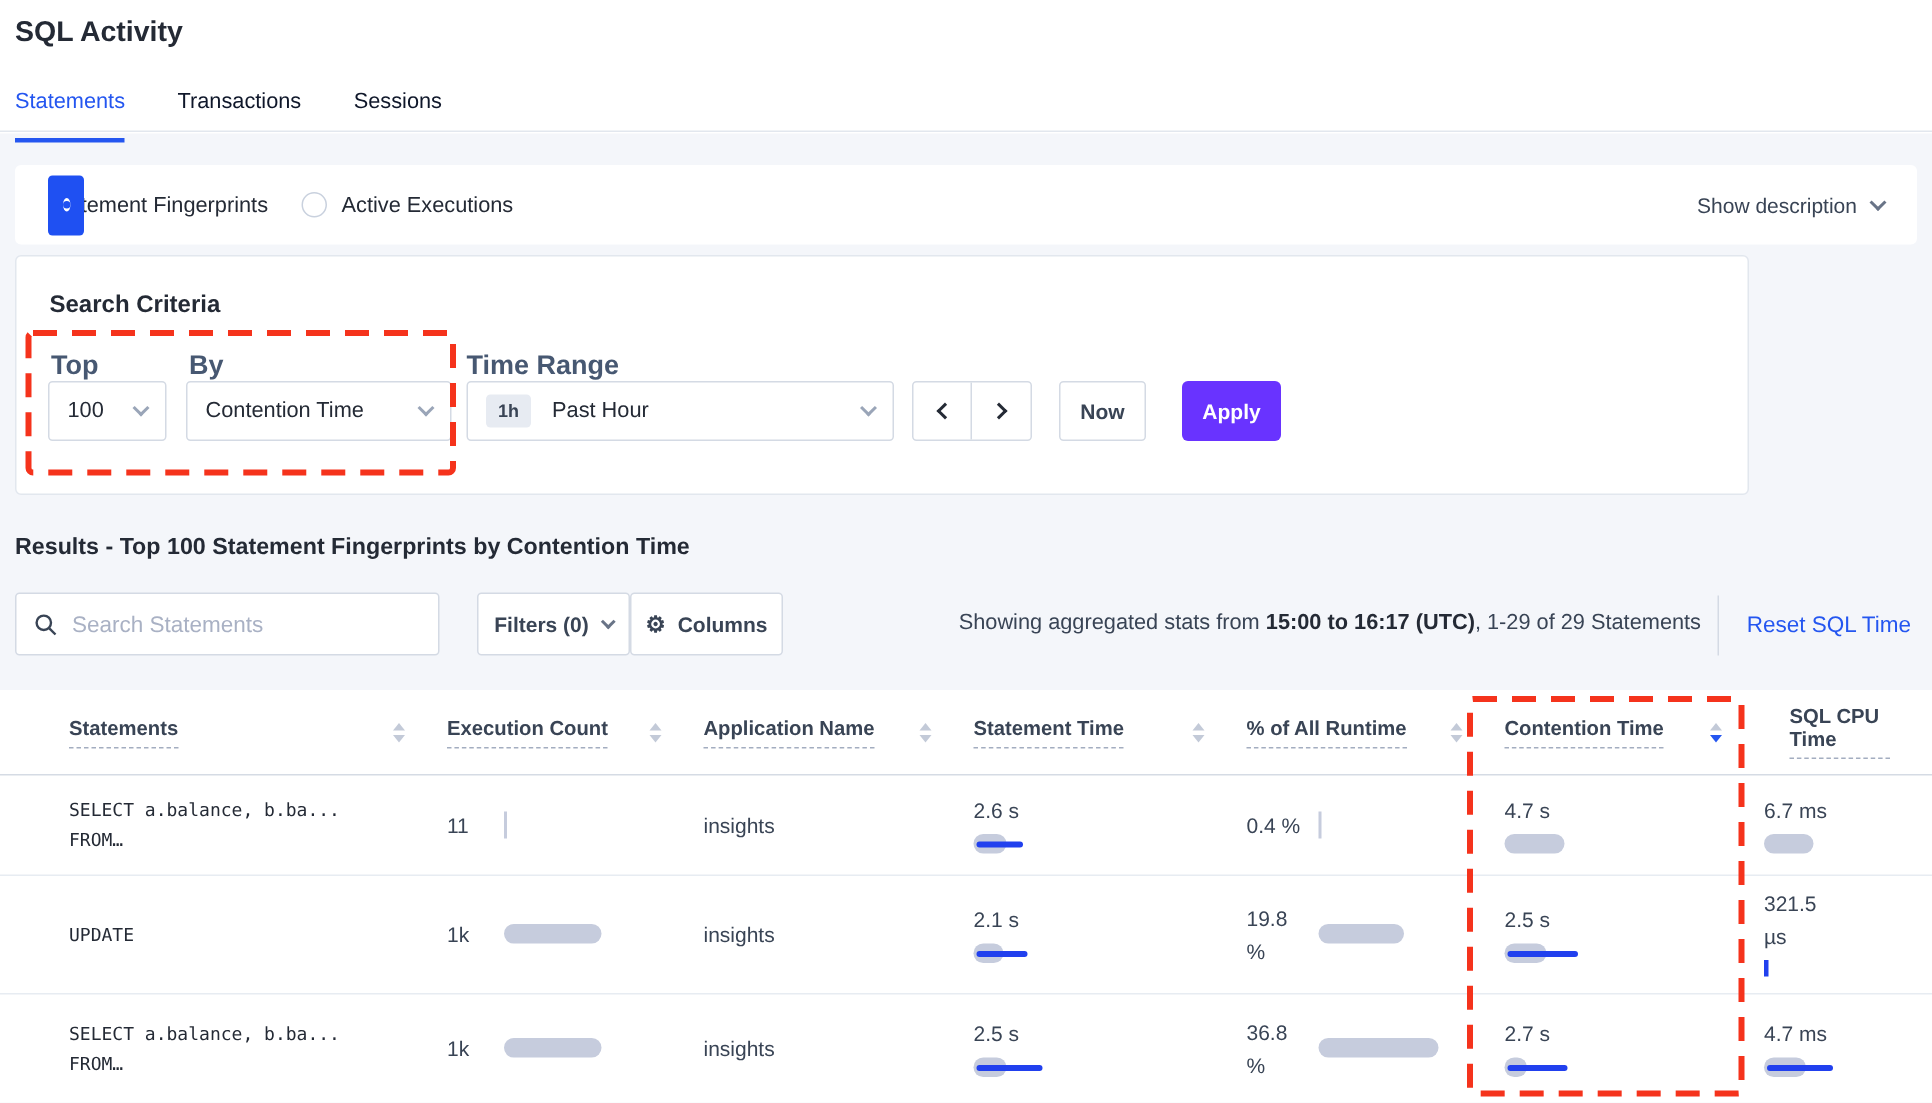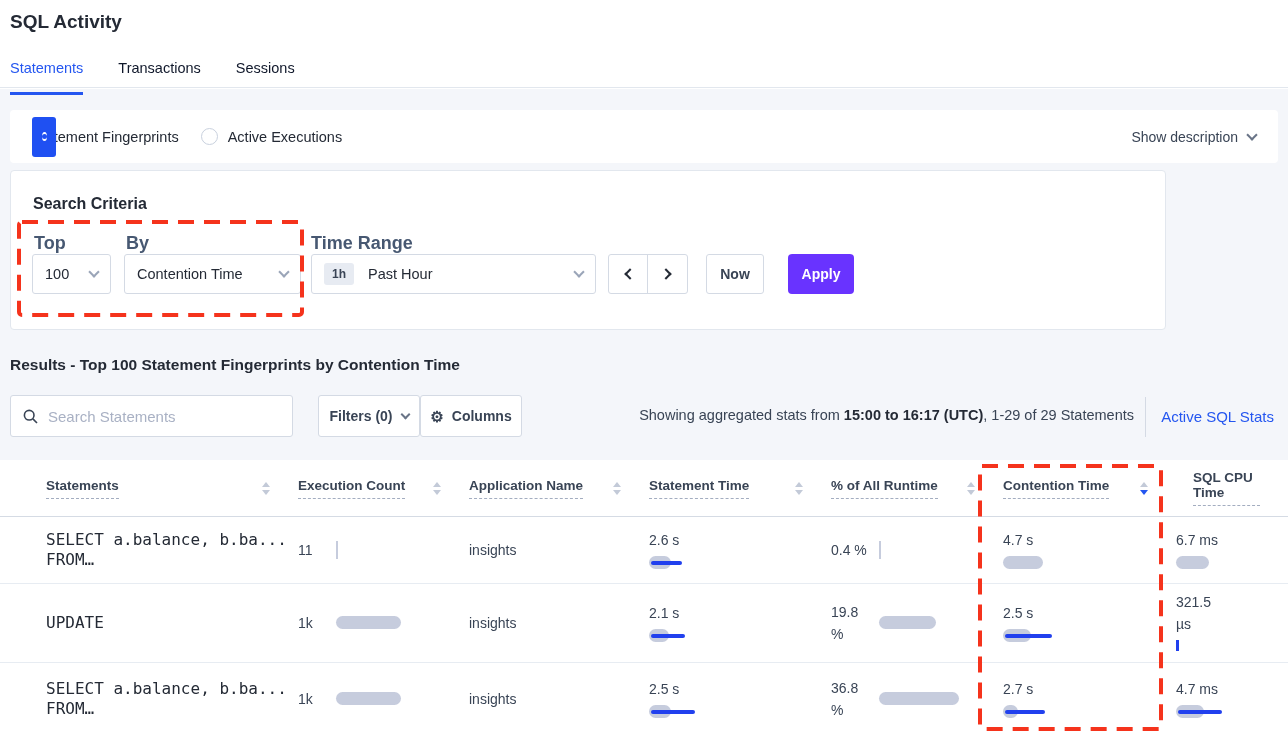--- a/index.html
+++ b/index.html
@@ -65,21 +65,21 @@
   .tr.head { height:57px; border-bottom:1px solid #d5dbe4; }
   .tr.body { border-bottom:1px solid #e7ecf2; }
   .tr.r1 { height:67px; } .tr.r2 { height:79px; } .tr.r3 { height:72px; border-bottom:none; }
   .th { display:flex; align-items:center; justify-content:space-between; padding-right:28px; }
   .th.last { justify-content:flex-start;margin-left:17px; }
   .th .lbl { font-size:13.5px; font-weight:bold; color:#394455; border-bottom:1px dashed #a3adc0; padding-bottom:5px; }
   .sort { display:flex; flex-direction:column; gap:3px; cursor:pointer; }
   .sort .up { width:0; height:0; border-left:4px solid transparent; border-right:4px solid transparent; border-bottom:5px solid #c3cad8; }
   .sort .dn { width:0; height:0; border-left:4px solid transparent; border-right:4px solid transparent; border-top:5px solid #c3cad8; }
   .sort.desc .dn { border-top-color:#2456f0; }
-  .stmt { font-family:"DejaVu Sans Mono", monospace; font-size:16px; color:#242a35; line-height:20px; cursor:pointer; }
+  .stmt { font-family:"DejaVu Sans Mono", monospace; font-size:12px; color:#242a35; line-height:20px; cursor:pointer; }
   .cell-plain { font-size:14px; color:#394455; }
   .cell-h { display:flex; align-items:center; }
   .cell-h .num { width:38px; font-size:14px; color:#394455; flex-shrink:0; }
   .cell-h .txt { width:48px; font-size:14px; color:#394455; flex-shrink:0; line-height:22px; }
   .cell-v { display:flex; flex-direction:column; }
   .cell-v .val { font-size:14px; color:#394455; line-height:22px; }
   .bar { position:relative; height:18px; min-width:4px; flex-shrink:0; }
   .cell-v .bar { margin-top:3px; }
   .gbar { position:absolute; left:0; top:2px; height:13px; background:#c6ccdd; border-radius:7px; display:block; }
   .bline { position:absolute; left:2px; top:7px; height:4px; background:#2140ee; border-radius:2px; display:block; }
@@ -176,21 +176,21 @@
   <span class="chev" style="border-width:2px; width:7px; height:7px;"></span>
 </div>
 
 <div class="btn btn-columns">
   <span class="gear">⚙</span>
   <span>Columns</span>
 </div>
 
 <div class="stats-line"><span>Showing aggregated stats from </span><b>15:00 to 16:17 (UTC)</b><span>, 1-29 of 29 Statements</span></div>
 <div class="vdiv"></div>
-<div class="reset-link">Active SQL Stats</div>
+<div class="reset-link">Reset SQL Time</div>
 
 <div class="table">
   <div class="tr head">
     <div class="th">
       <span class="lbl">Statements</span>
       <span class="sort">
           <i class="up"></i>
           <i class="dn"></i>
         </span>
     </div>

